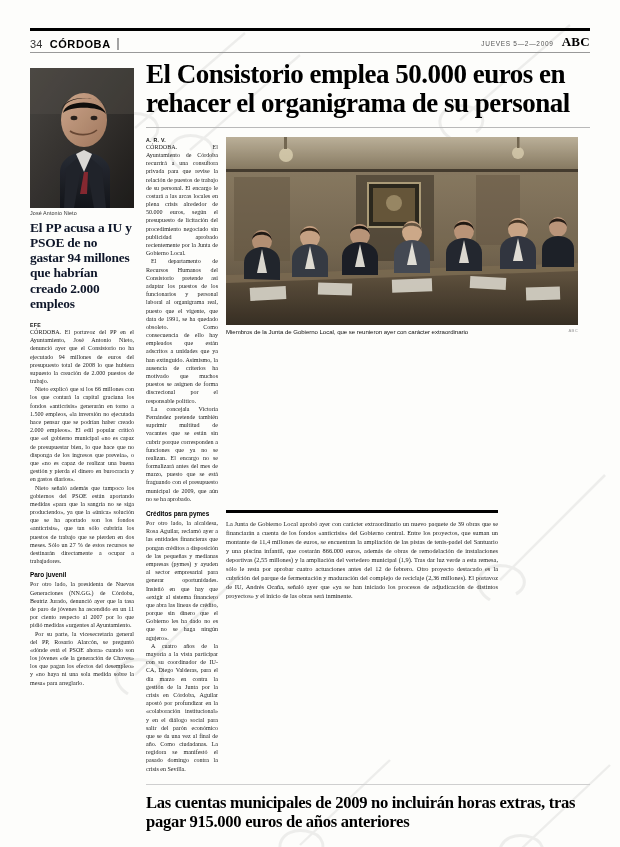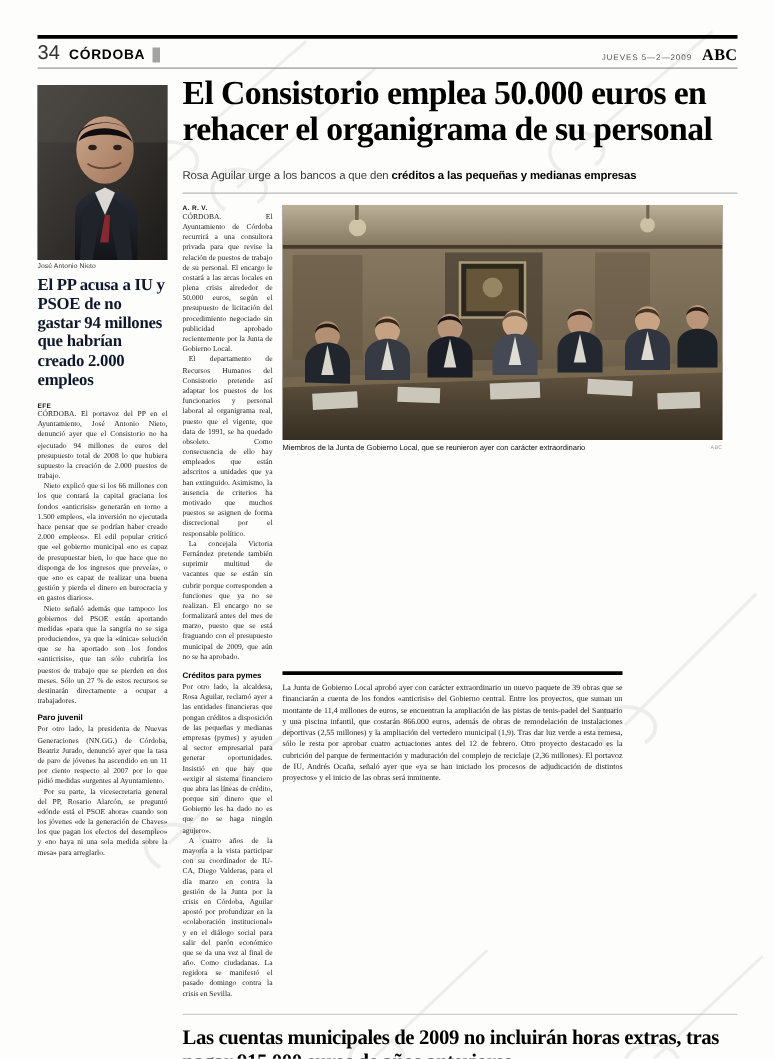--- a/index.html
+++ b/index.html
@@ -14,25 +14,25 @@
   
   .wm{position:absolute;pointer-events:none;opacity:.13;}
   .wm svg{display:block;}
 
   
   .masthead{position:absolute;left:30px;top:28px;width:560px;}
   .mast-rule-top{height:3px;background:#000;}
   .mast-row{display:flex;align-items:flex-end;justify-content:space-between;
             padding-top:3px;}
   .mast-left{display:flex;align-items:baseline;gap:7px;}
-  .folio{font-family:"Liberation Sans",sans-serif;font-size:16px;color:#333;
+  .folio{font-family:"Liberation Sans",sans-serif;font-size:11px;color:#333;
          letter-spacing:.2px;}
   .section-name{font-family:"Liberation Sans",sans-serif;font-weight:bold;
                 font-size:11px;letter-spacing:.6px;color:#000;
-                border-right:6px solid #a3a3a3;padding-right:6px;}
+                border-right:2px solid #a3a3a3;padding-right:6px;}
   .mast-right{display:flex;align-items:baseline;gap:8px;}
   .issue-date{font-family:"Liberation Sans",sans-serif;font-size:6.5px;
               color:#555;letter-spacing:.7px;}
   .brand{font-family:"Liberation Serif",serif;font-weight:bold;font-size:13px;
          letter-spacing:.3px;color:#000;}
   .mast-rule-bottom{height:1px;background:#999;margin-top:2px;}
 
   
   .col-left{position:absolute;left:30px;top:68px;width:104px;}
   .main-area{position:absolute;left:146px;top:60px;width:444px;}
@@ -207,23 +207,20 @@
     <div class="subhed">Paro juvenil</div>
 
     <p class="body">Por otro lado, la presidenta de Nuevas Generaciones (NN.GG.) de Córdoba, Beatriz Jurado, denunció ayer que la tasa de paro de jóvenes ha ascendido en un 11 por ciento respecto al 2007 por lo que pidió medidas «urgentes al Ayuntamiento.</p>
     <p class="body">Por su parte, la vicesecretaria general del PP, Rosario Alarcón, se preguntó «dónde está el PSOE ahora» cuando son los jóvenes «de la generación de Chaves» los que pagan los efectos del desempleo» y «no haya ni una sola medida sobre la mesa» para arreglarlo.</p>
   </div>
 
   <div class="main-area">
 
     <h1 class="hed-main">El Consistorio emplea 50.000 euros en rehacer el organigrama de su personal</h1>
 
-    <div class="deck">
-      <span>Rosa Aguilar urge a los bancos a que den </span><b>créditos a las pequeñas y medianas empresas</b>
-    </div>
 
     <div class="hr-thin"></div>
 
     <div class="story-top">
 
       <div class="story-col">
         <div class="byline" style="margin-top:0">A. R. V.</div>
         <p class="body">CÓRDOBA. El Ayuntamiento de Córdoba recurrirá a una consultora privada para que revise la relación de puestos de trabajo de su personal. El encargo le costará a las arcas locales en plena crisis alrededor de 50.000 euros, según el presupuesto de licitación del procedimiento negociado sin publicidad aprobado recientemente por la Junta de Gobierno Local.</p>
         <p class="body">El departamento de Recursos Humanos del Consistorio pretende así adaptar los puestos de los funcionarios y personal laboral al organigrama real, puesto que el vigente, que data de 1991, se ha quedado obsoleto. Como consecuencia de ello hay empleados que están adscritos a unidades que ya han extinguido. Asimismo, la ausencia de criterios ha motivado que muchos puestos se asignen de forma discrecional por el responsable político.</p>
         <p class="body">La concejala Victoria Fernández pretende también suprimir multitud de vacantes que se están sin cubrir porque corresponden a funciones que ya no se realizan. El encargo no se formalizará antes del mes de marzo, puesto que se está fraguando con el presupuesto municipal de 2009, que aún no se ha aprobado.</p>

